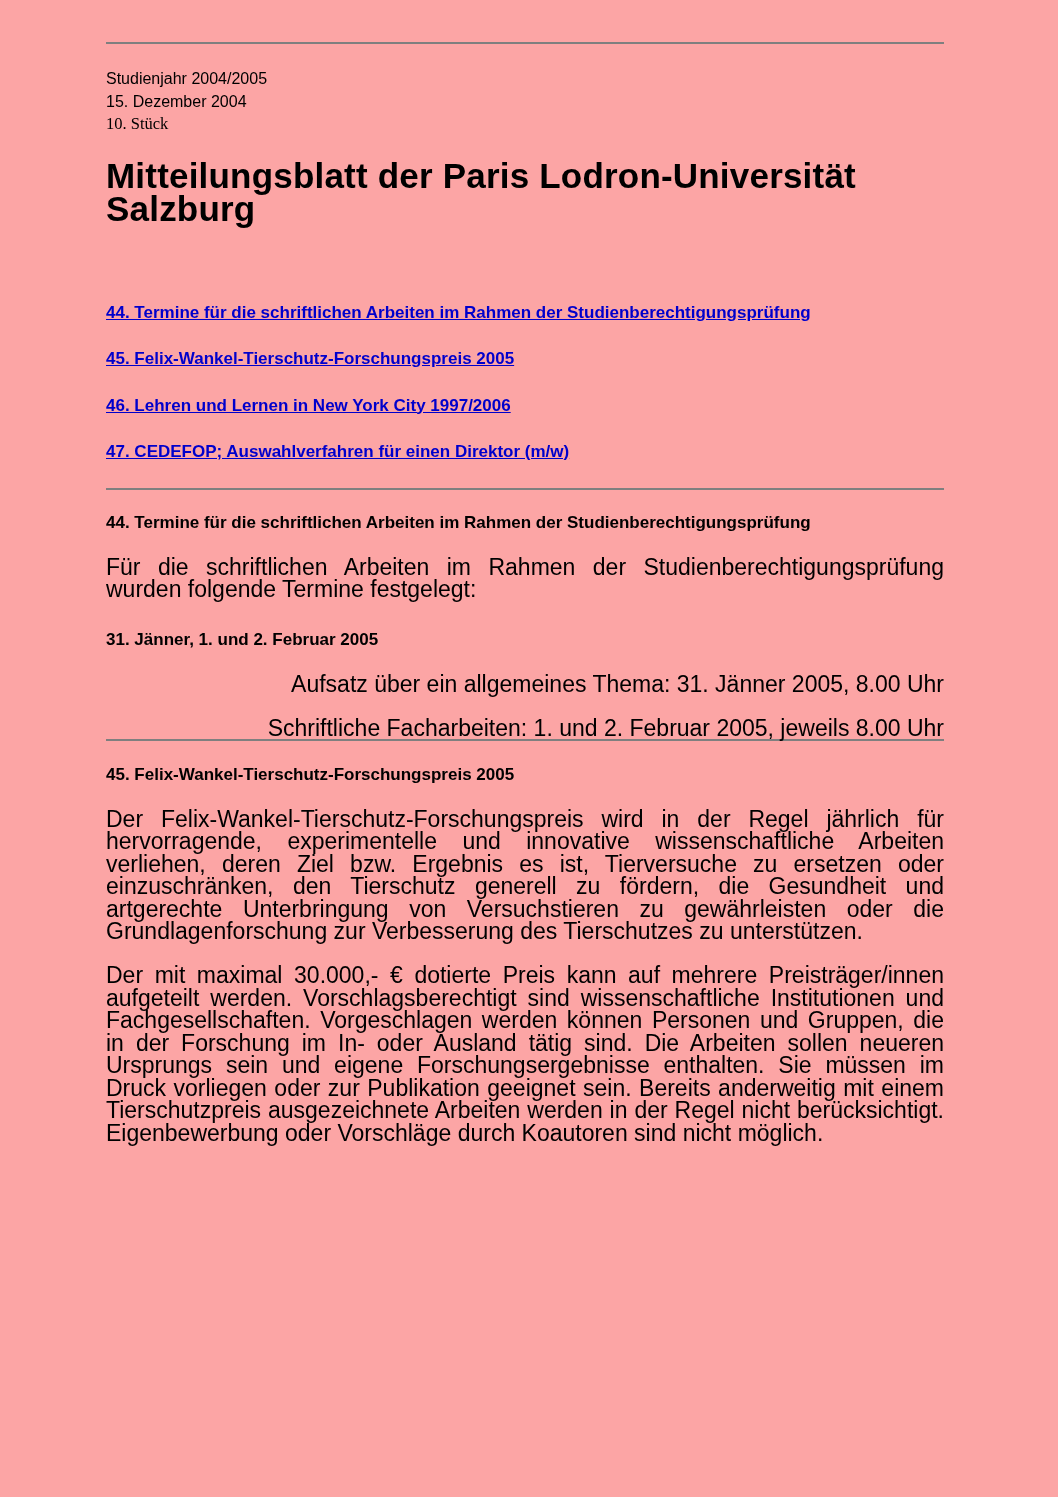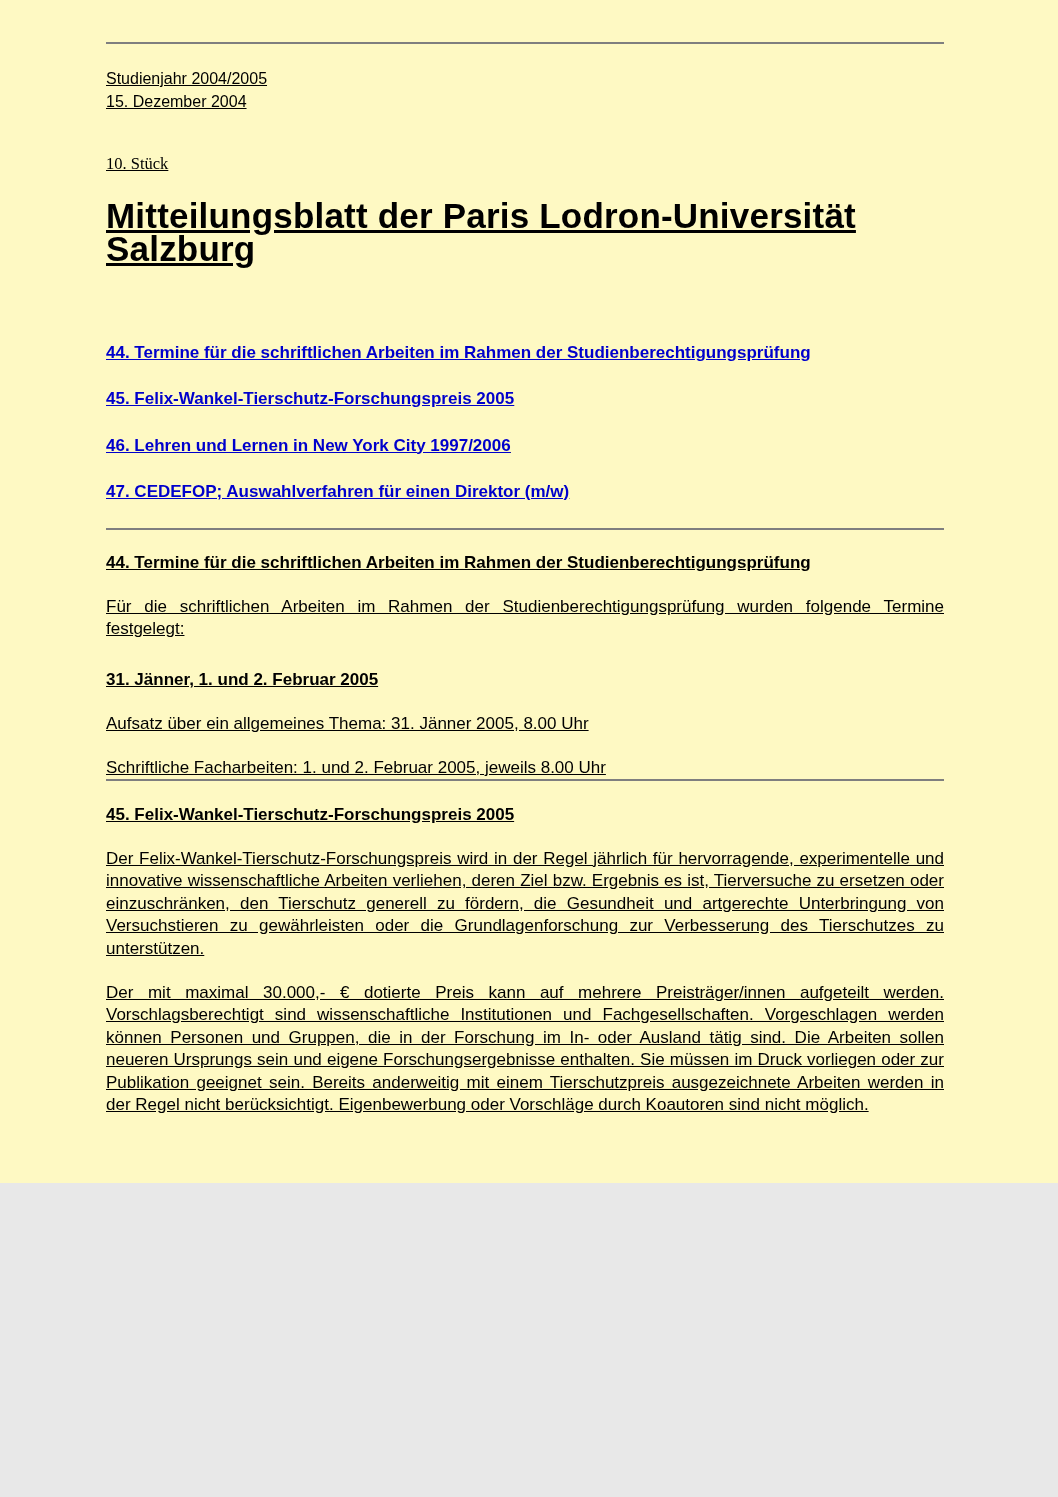--- a/index.html
+++ b/index.html
@@ -1,47 +1,45 @@
 <!DOCTYPE html>
 <html><head>
 <meta charset="utf-8">
 <style>
   * { box-sizing: border-box; }
   html, body { margin: 0; padding: 0; background: #e8e8e8; }
   .page {
     width: 1058px;
-    height: 1183px;
+    height: 1497px;
     margin: 0 auto;
-    background: #fef9c3;
+    background: #fca5a5;
     color: #000000;
     font-family: "Liberation Sans", sans-serif;
     position: relative;
     overflow: hidden;
-    text-decoration: underline;
   }
   .inner { padding: 42px 114px 0 106px; }
 
   hr.rule {
     border: 0;
     border-top: 2px solid #7f7f7f;
     margin: 0;
     height: 0;
   }
   hr.rule-mid { margin-top: 24px; }
 
   .issue {
     margin-top: 24px;
     font-size: 16px;
     line-height: 22.5px;
   }
   .issue-line { display: block; }
   .issue-serif {
     font-family: "Liberation Serif", serif;
     font-size: 16.5px;
-    margin-top: 40px;
   }
 
   .doc-title {
     margin: 23px 0 0 0;
     font-size: 35px;
     line-height: 33px;
     font-weight: 700;
     letter-spacing: 0.2px;
   }
 
@@ -57,25 +55,25 @@
   }
 
   .h-section {
     margin: 22px 0 0 0;
     font-size: 17px;
     line-height: 22.5px;
     font-weight: 700;
   }
   p.body {
     margin: 21.5px 0 0 0;
-    font-size: 17px;
+    font-size: 23px;
     line-height: 22.5px;
     text-align: justify;
   }
-  p.body.no-justify { text-align: left; }
+  p.body.no-justify { text-align: right; }
   p.bold-line {
     margin: 28px 0 0 0;
     font-size: 17px;
     line-height: 22.5px;
     font-weight: 700;
   }
   .mt-date-line1 { margin-top: 24.5px; }
   .mt-date-line2 { margin-top: 22.5px; }
   .mt-big-gap    { margin-top: 93.5px; }
   .mt-signature  { margin-top: 20.5px; }

